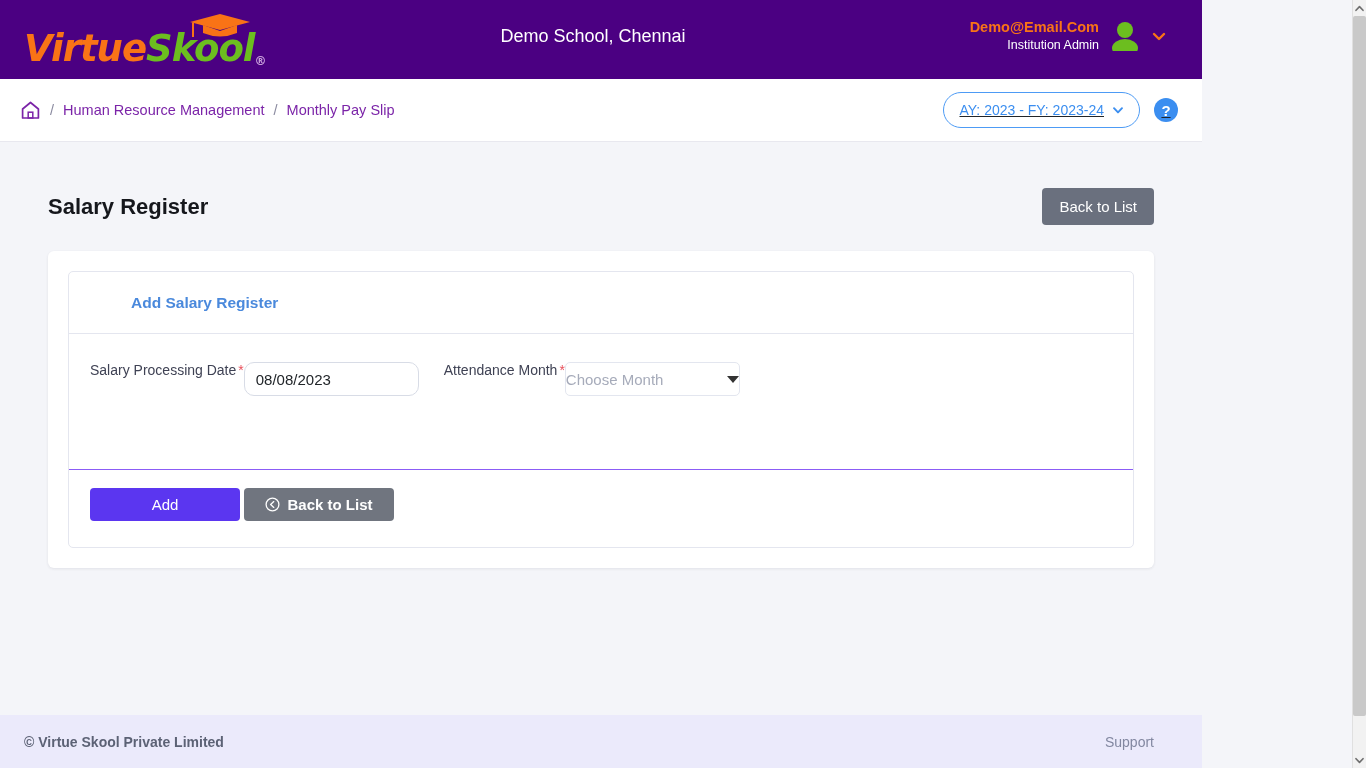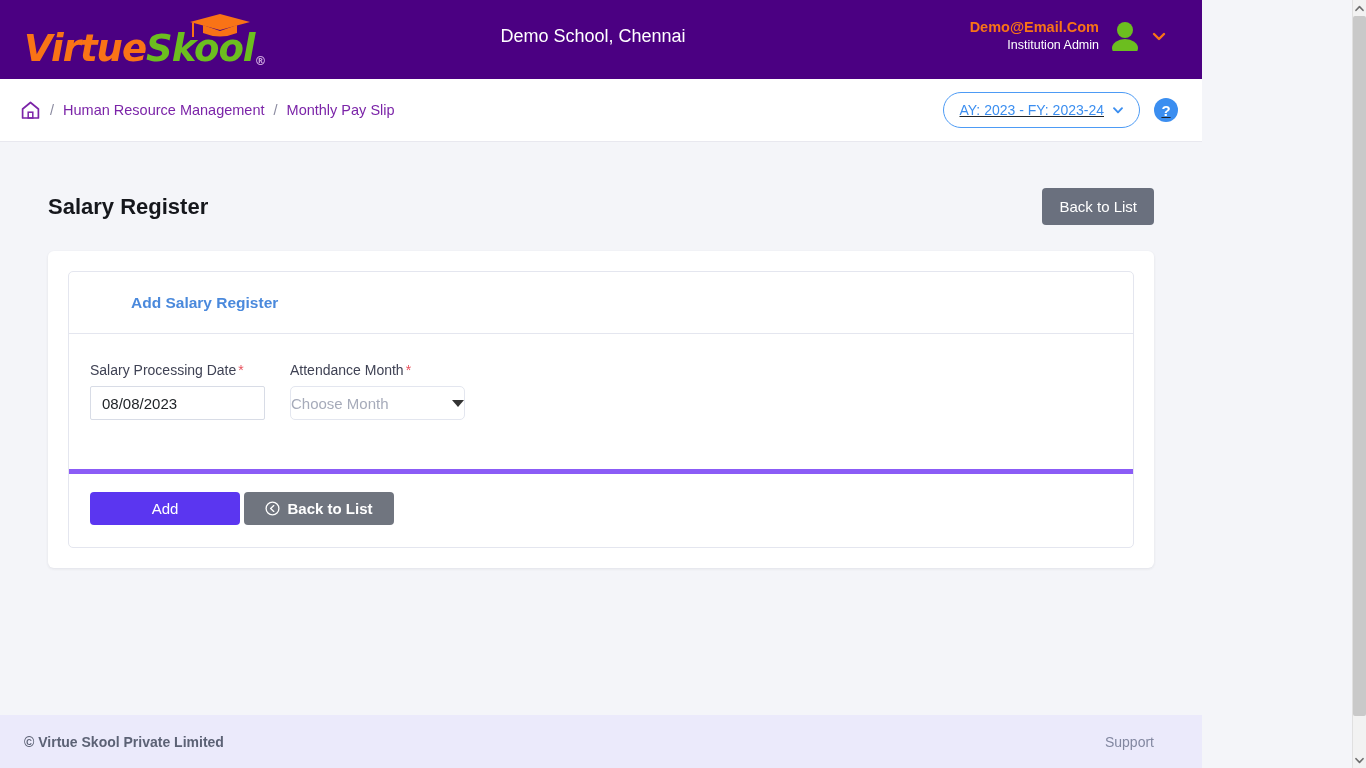--- a/index.html
+++ b/index.html
@@ -214,33 +214,33 @@
     color: #4a89dc;
     font-size: 15.5px;
     font-weight: bold;
     margin-left: 41px;
   }
   .inner-body {
     padding: 28px 21px 0 21px;
     height: 135px;
   }
   .form-row { display: flex; gap: 25px; }
-  .field { display: flex; flex-direction: column; }
+  .field { display: flex; flex-direction: row; }
   .field-label {
     font-size: 14px;
     color: #3f4254;
     margin-bottom: 8px;
   }
   .req { color: #e8505b; margin-left: 2px; }
 
   .text-input {
     width: 175px;
     height: 34px;
     border: 1px solid #d8dce6;
-    border-radius: 2px;
+    border-radius: 10px;
     padding: 0 11px;
     font-size: 15px;
     color: #212529;
     background: #ffffff;
     font-family: "Liberation Sans", sans-serif;
   }
   .select-box {
     width: 175px;
     height: 34px;
     border: 1px solid #e3e6ef;
@@ -257,21 +257,21 @@
     flex: 1;
   }
   .caret-tri {
     width: 0; height: 0;
     border-left: 6px solid transparent;
     border-right: 6px solid transparent;
     border-top: 7px solid #333333;
   }
 
   .inner-foot {
-    border-top: 5px solid #8b5cf6;
+    border-top: 1px solid #8b5cf6;
     padding: 18px 21px;
     display: flex;
     gap: 4px;
   }
   .btn-add {
     background: #5b36f0;
     color: #ffffff;
     border: none;
     border-radius: 4px;
     width: 150px;

